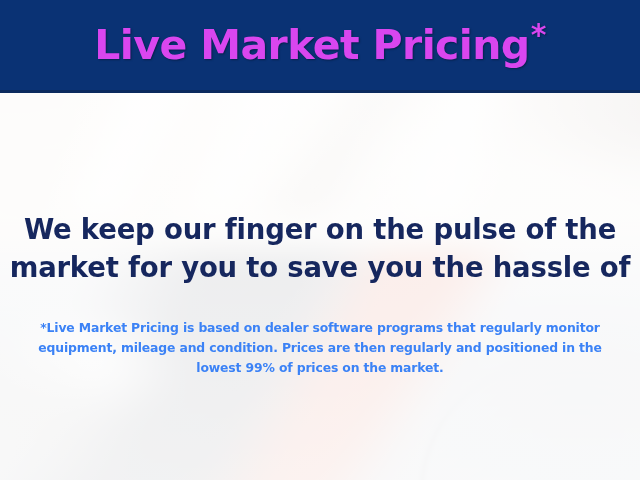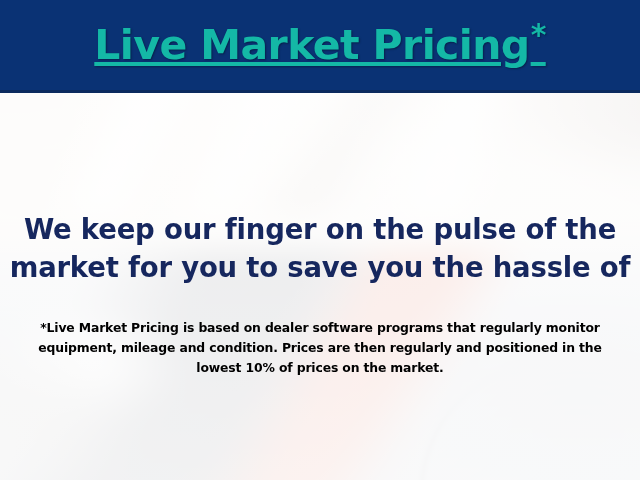--- a/index.html
+++ b/index.html
@@ -94,30 +94,29 @@
     width: 640px;
     height: 93px;
     background: #0a3274;
     box-sizing: border-box;
     border-bottom: 3px solid #0b2a5e;
     display: flex;
     align-items: center;
     justify-content: center;
   }
   .header-title {
-    color: #14b8a6;
+    color: #d946ef;
     font-family: "DejaVu Sans", sans-serif;
     font-weight: bold;
     font-size: 41px;
     letter-spacing: -0.6px;
     line-height: 1;
     white-space: nowrap;
     text-shadow: 1px 1px 2px rgba(0,0,0,0.35);
     padding-bottom: 4px;
-    text-decoration: underline;
   }
   .header-title .star {
     font-size: 30px;
     vertical-align: 14px;
     margin-left: 1px;
   }
 
   
   .headline {
     position: absolute;
@@ -138,21 +137,21 @@
     white-space: nowrap;
   }
 
   
   .disclaimer {
     position: absolute;
     left: 22px;
     top: 318px;
     width: 596px;
     text-align: center;
-    color: #000000;
+    color: #3b82f6;
     font-family: "DejaVu Sans", sans-serif;
     font-weight: bold;
     font-size: 12.4px;
     line-height: 20px;
     letter-spacing: -0.15px;
   }
   .disclaimer .fp-line {
     display: block;
     white-space: nowrap;
   }
@@ -175,16 +174,16 @@
   </div>
 
   <div class="headline">
     <span class="hl-line">We keep our finger on the pulse of the</span>
     <span class="hl-line">market for you to save you the hassle of</span>
   </div>
 
   <div class="disclaimer">
     <span class="fp-line">*Live Market Pricing is based on dealer software programs that regularly monitor</span>
     <span class="fp-line">equipment, mileage and condition. Prices are then regularly and positioned in the</span>
-    <span class="fp-line">lowest 10% of prices on the market.</span>
+    <span class="fp-line">lowest 99% of prices on the market.</span>
   </div>
 
 </div>
 
 </body></html>

